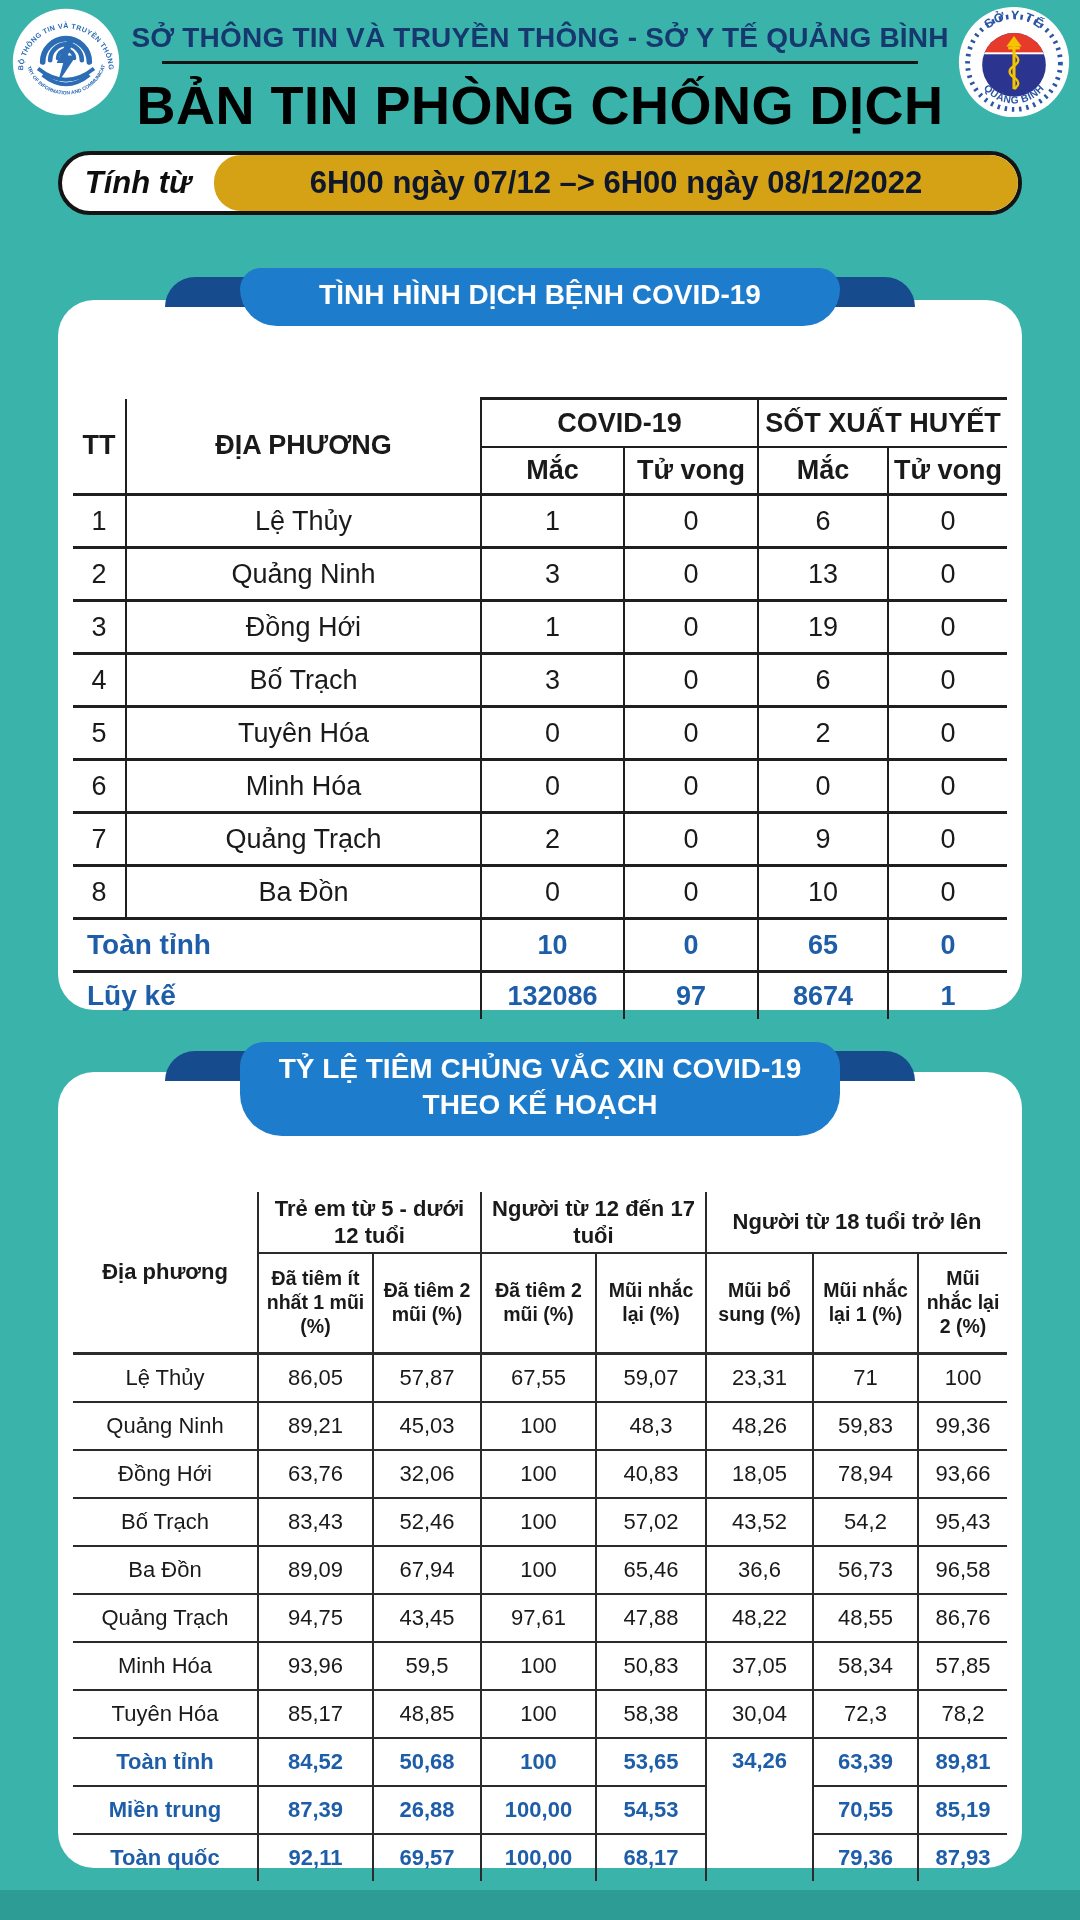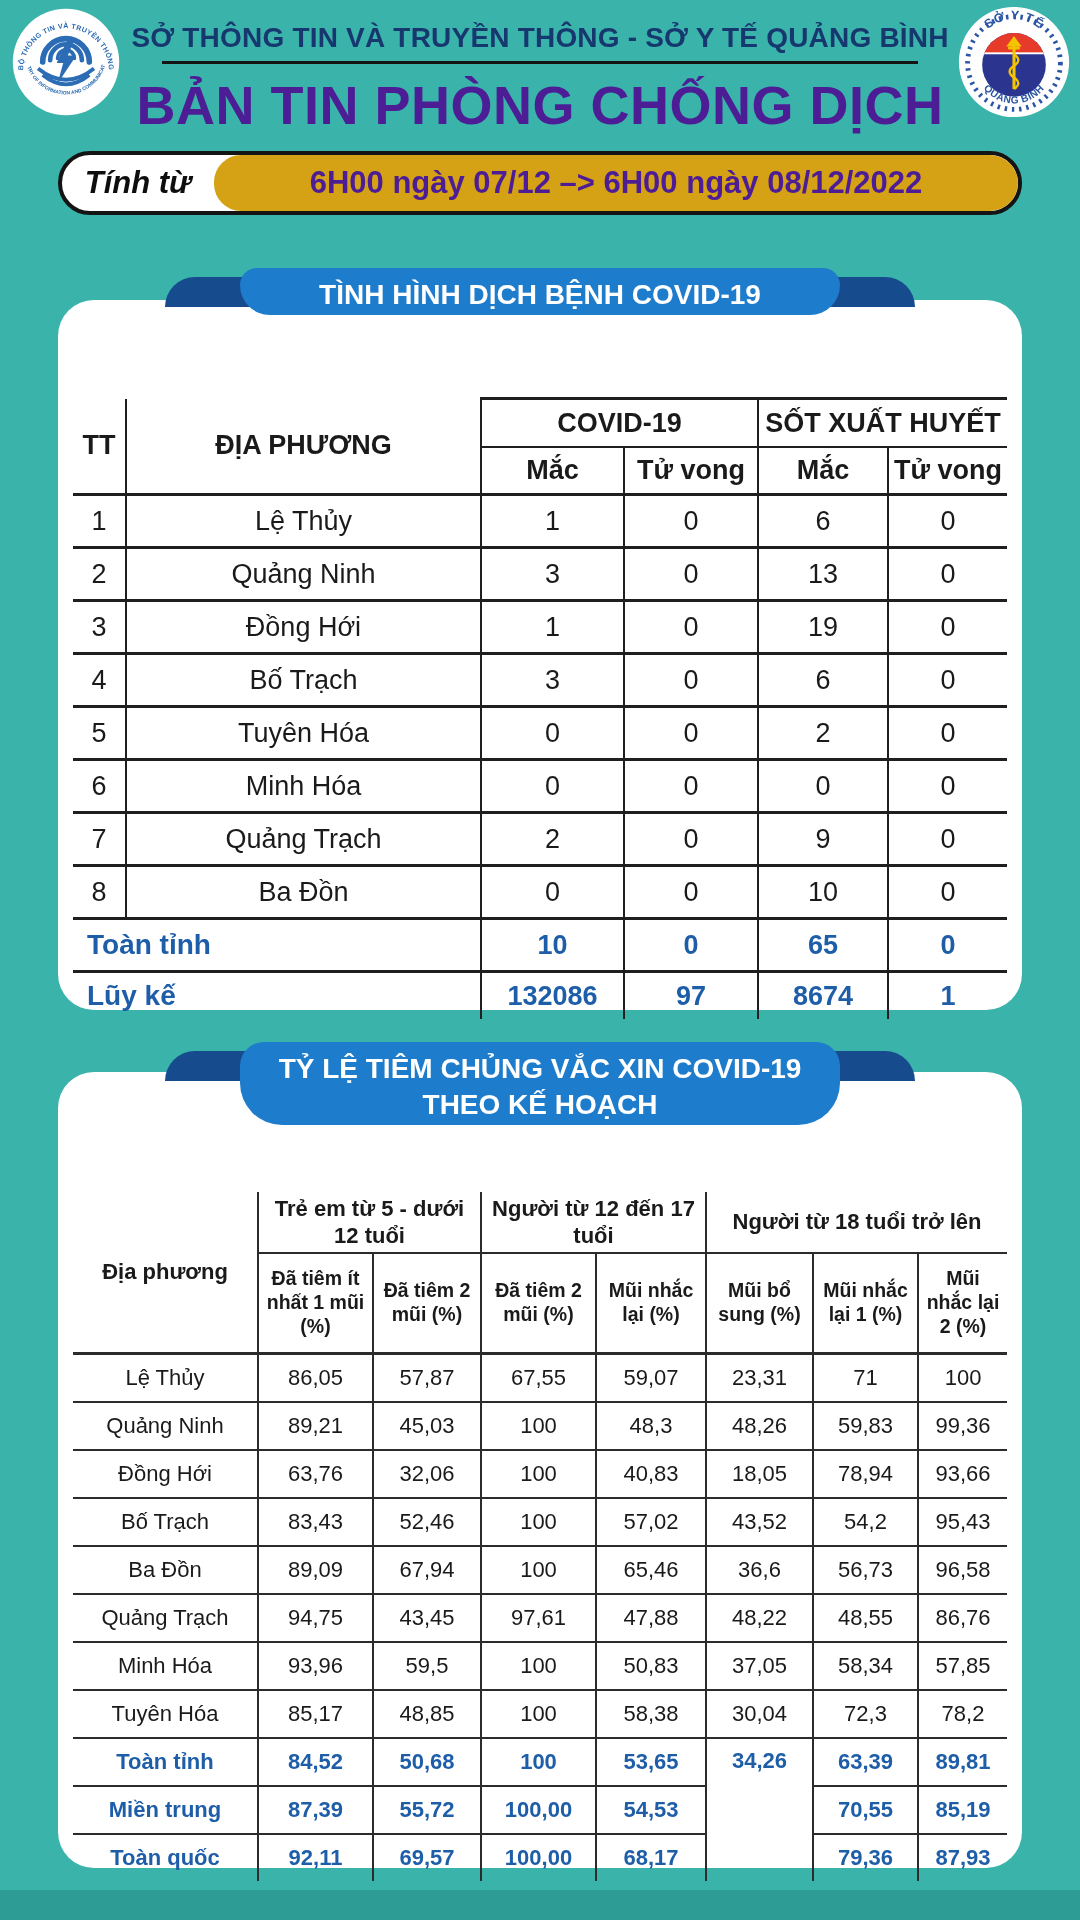--- a/index.html
+++ b/index.html
@@ -12,49 +12,49 @@
   .logo{position:absolute;width:112px;height:112px;}
   .logo-left{top:6px;left:10px;}
   .logo-right{top:4px;right:8px;width:116px;height:116px;}
   .org-title{
     position:absolute;top:22px;left:130px;right:130px;text-align:center;
     font-size:28px;font-weight:700;color:#16386e;white-space:nowrap;letter-spacing:.2px;
   }
   .org-underline{position:absolute;top:61px;left:calc(50% - 378px);width:756px;height:3px;background:#141414;}
   .main-title{
     position:absolute;top:74px;left:0;width:100%;text-align:center;
-    font-size:54px;font-weight:700;color:#4c1d95;letter-spacing:.5px;
+    font-size:54px;font-weight:700;color:#000000;letter-spacing:.5px;
   }
   
   .period{
     position:absolute;top:151px;left:58px;width:964px;height:64px;box-sizing:border-box;
     background:#ffffff;border:4px solid #141414;border-radius:32px;
     display:flex;align-items:stretch;overflow:hidden;
   }
   .period-label{
     width:152px;display:flex;align-items:center;justify-content:center;
     font-size:31px;font-weight:700;color:#0e0e0e;font-style:italic;
   }
   .period-range{
     flex:1;background:#d5a215;border-radius:27px;
     display:flex;align-items:center;justify-content:center;
-    font-size:31px;font-weight:700;color:#4c1d95;
+    font-size:31px;font-weight:700;color:#0f172a;
   }
   
   .ribbon{position:absolute;left:0;width:100%;display:flex;justify-content:center;z-index:3;}
   .ribbon1{top:268px;}
   .ribbon2{top:1042px;}
   .ribbon-wrap{position:relative;width:600px;}
   .fold{position:absolute;top:9px;width:150px;height:30px;background:#164b8e;}
   .fold-l{left:-75px;border-radius:76px 76px 0 0;}
   .fold-r{right:-75px;border-radius:76px 76px 0 0;}
   .band{
     position:relative;z-index:1;background:#1e7ccc;border-radius:24px 24px 42px 42px;
     color:#ffffff;text-align:center;font-weight:700;font-size:28px;line-height:1.28;
-    padding:9px 8px 2px;
+    padding:9px 8px 13px;
   }
   
   .card{position:absolute;left:58px;width:964px;background:#ffffff;border-radius:36px;z-index:2;}
   .card1{top:300px;height:710px;}
   .card2{top:1072px;height:796px;}
   
   table{border-collapse:collapse;table-layout:fixed;}
   .t1{position:absolute;top:97px;left:15px;width:934px;}
   .t1 th{font-size:27px;font-weight:700;text-align:center;padding:0 2px;}
   .t1 td{font-size:27px;text-align:center;padding:0 2px;height:50px;}
@@ -390,21 +390,21 @@
           <td class="vr">50,68</td>
           <td class="vr">100</td>
           <td class="vr">53,65</td>
           <td class="vr nob topv" rowspan="3">34,26</td>
           <td class="vr">63,39</td>
           <td>89,81</td>
         </tr>
         <tr class="sum">
           <td class="vr">Miền trung</td>
           <td class="vr">87,39</td>
-          <td class="vr">55,72</td>
+          <td class="vr">26,88</td>
           <td class="vr">100,00</td>
           <td class="vr">54,53</td>
           <td class="vr">70,55</td>
           <td>85,19</td>
         </tr>
         <tr class="sum">
           <td class="vr">Toàn quốc</td>
           <td class="vr">92,11</td>
           <td class="vr">69,57</td>
           <td class="vr">100,00</td>

